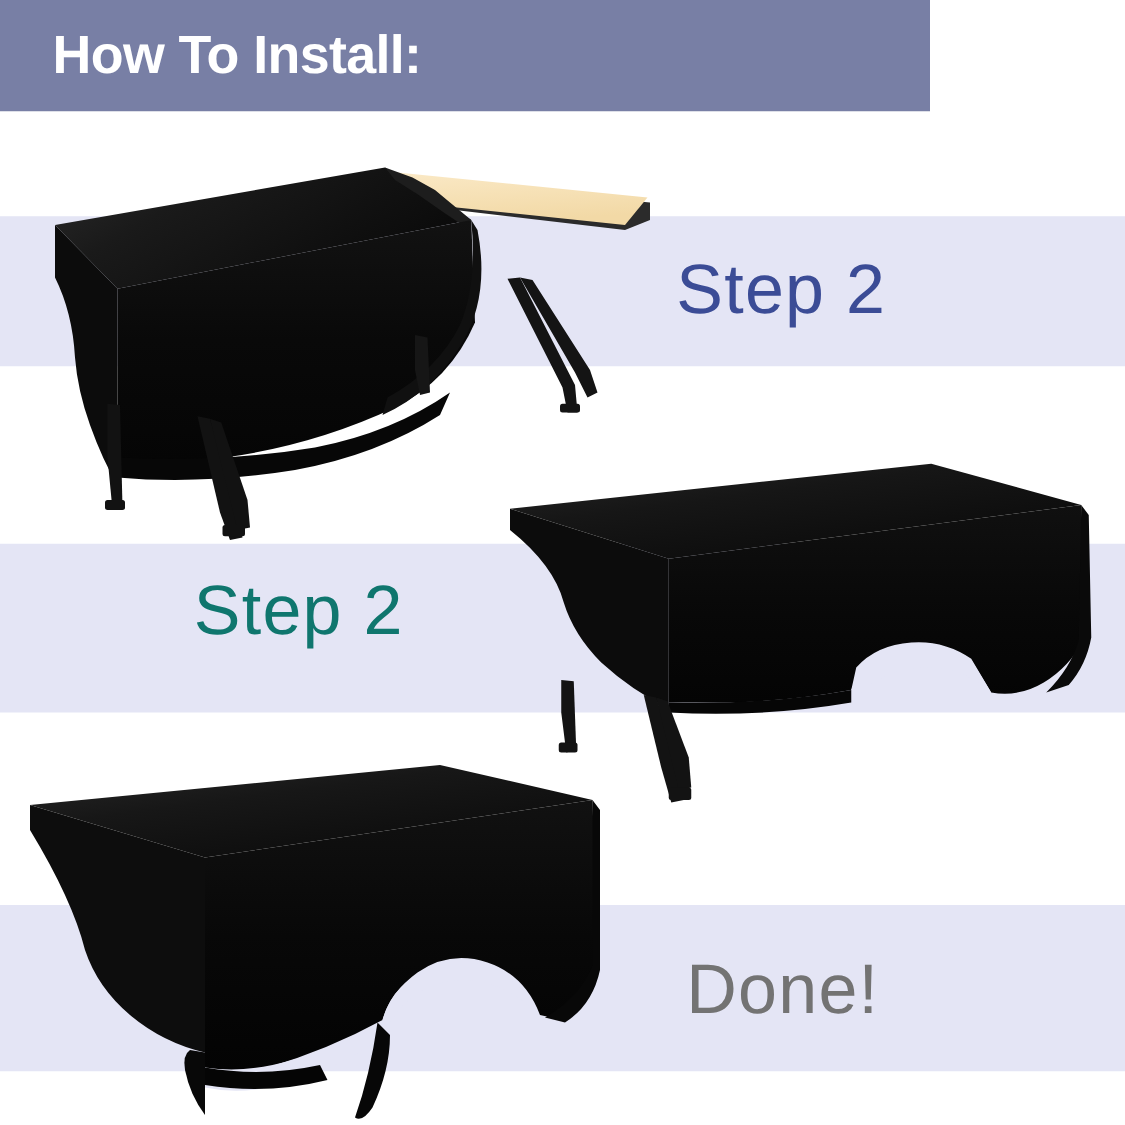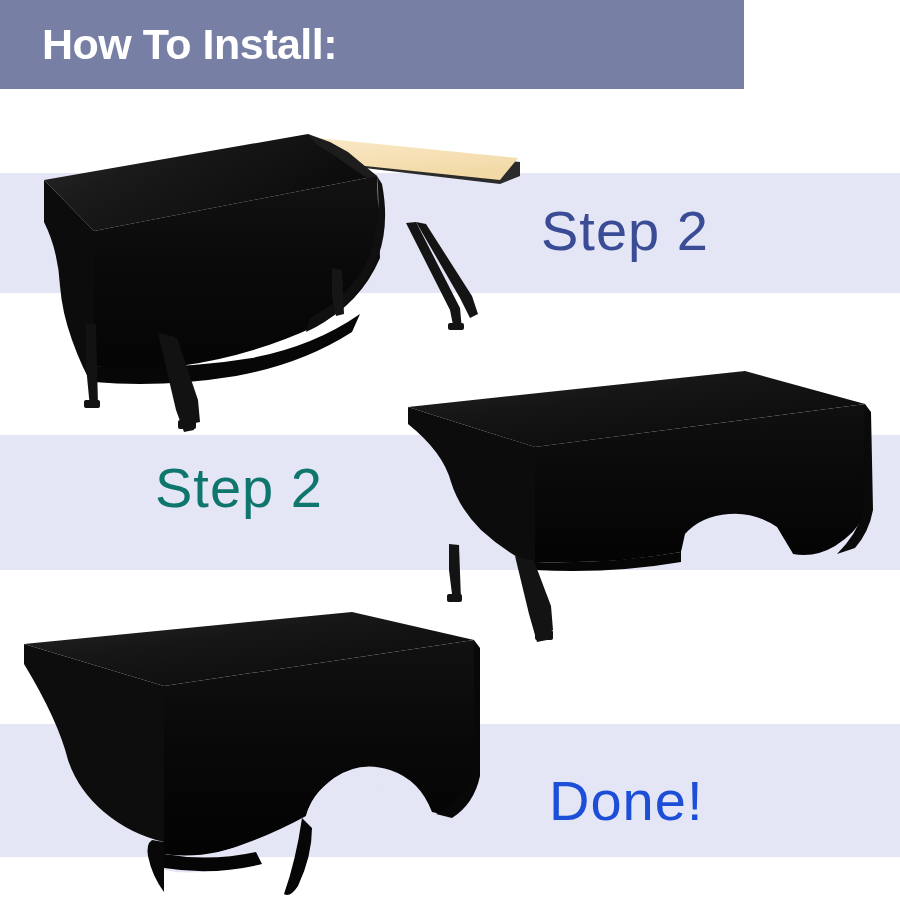--- a/index.html
+++ b/index.html
@@ -200,15 +200,15 @@
                Q396,184 360,182 Q318,182 298,220 Z" fill="#E4E5F5"></path>
       <path d="M152,252 Q178,256 206,250 Q252,240 294,216 L296,226
                Q258,254 212,266 Q180,274 152,268 Z" fill="#E4E5F5"></path>
 
       <path d="M152,240 L152,290 Q140,274 136,254 Q134,242 140,238 Z" fill="#080808"></path>
       <path d="M290,216 L300,226 Q300,254 286,284 Q278,296 272,292 Q284,258 290,216 Z" fill="#070707"></path>
       <path d="M152,252 Q198,260 244,250 L250,262 Q202,274 152,266 Z" fill="#050505"></path>
     </svg>
   </div>
 
-  <div id="done-label" class="step-label" style="color: #1d4ed8; margin-top: 10px;">Done!</div>
+  <div id="done-label" class="step-label" style="color: #737373;">Done!</div>
 
 </div>
 
 </body></html>

